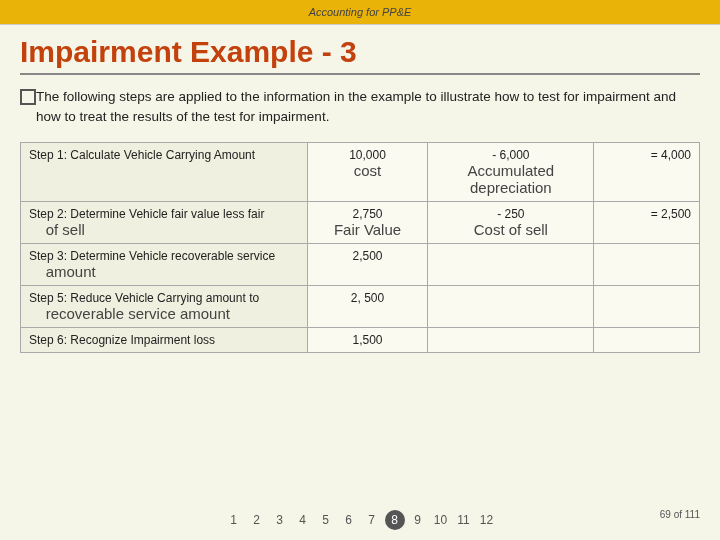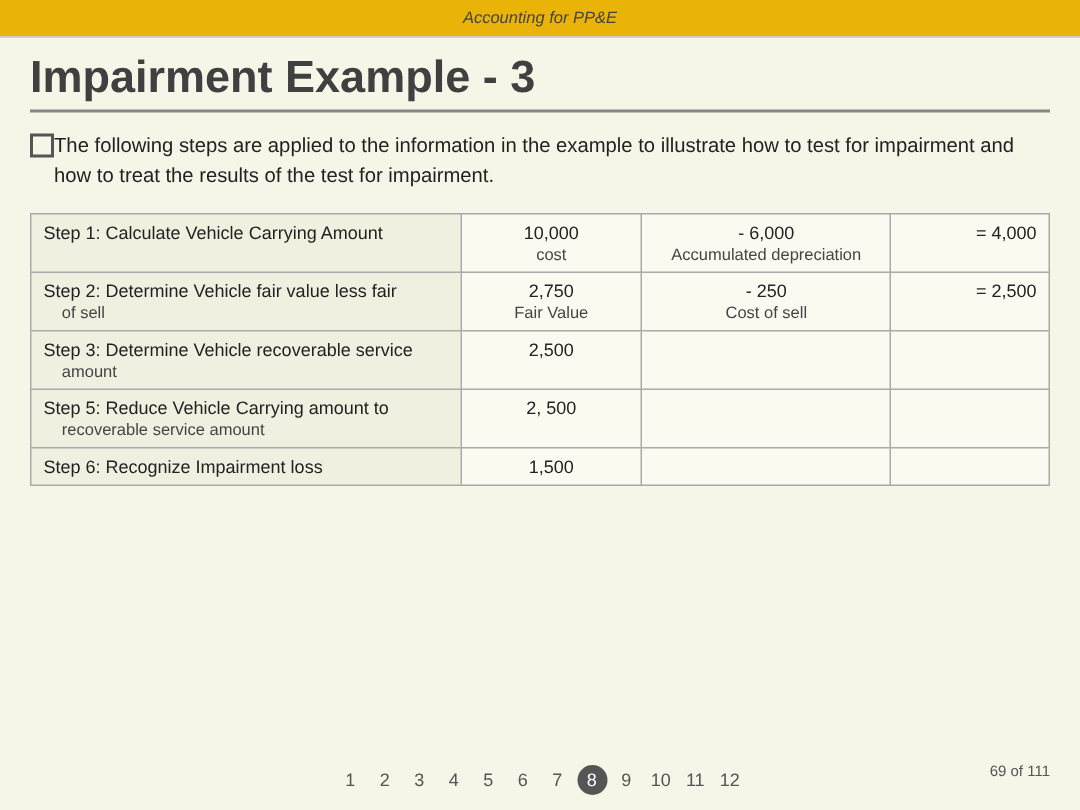--- a/index.html
+++ b/index.html
@@ -29,21 +29,21 @@
       font-size: 11px;
       color: #444;
       font-style: italic;
     }
     .main-content {
       padding: 10px 20px 8px 20px;
     }
     .page-title {
       font-size: 30px;
       font-weight: bold;
-      color: #404040;
+      color: #c2410c;
       margin-bottom: 8px;
       border-bottom: 2px solid #888;
       padding-bottom: 4px;
     }
     .description {
       display: flex;
       align-items: flex-start;
       margin: 12px 0 14px 0;
     }
     .bullet-icon {
@@ -84,21 +84,21 @@
       width: 22%;
       background: #fafaf0;
       text-align: center;
     }
     .val3-col {
       width: 14%;
       background: #fafaf0;
       text-align: right;
     }
     .sub-text {
-      font-size: 11px;
+      font-size: 15px;
       color: #444;
     }
     .footer {
       position: absolute;
       bottom: 10px;
       width: 100%;
       display: flex;
       justify-content: center;
       align-items: center;
       gap: 4px;

